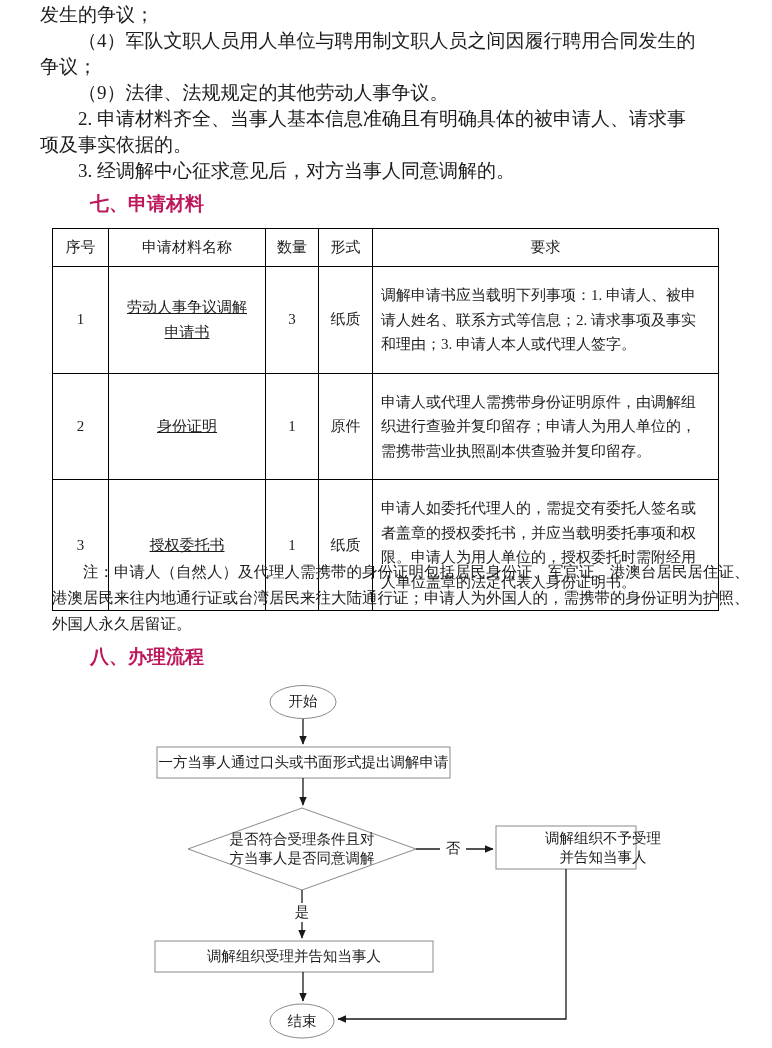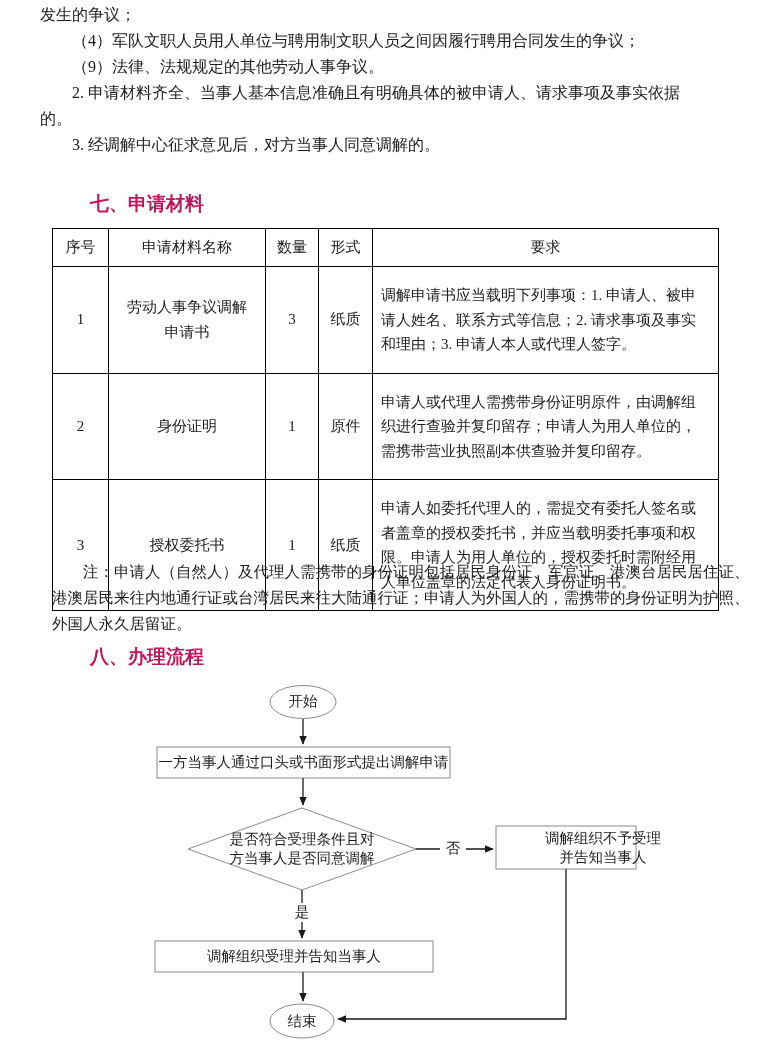--- a/index.html
+++ b/index.html
@@ -3,21 +3,21 @@
 <meta charset="utf-8">
 <style>
   html,body { margin:0; padding:0; background:#ffffff; }
   .page {
     position:relative; width:772px; height:1048px; background:#fff;
     font-family:"Liberation Serif","DejaVu Serif",serif; color:#1c1c1c;
     overflow:hidden;
   }
   
   .intro { position:absolute; top:2px; left:40px; width:662px;
-           font-size:16px; line-height:26px; }
+           font-size:19px; line-height:26px; }
   .intro p { margin:0; }
   .intro p.indent { text-indent:2em; }
 
   
   .sec-title { position:absolute; left:90px; margin:0;
                font-family:"Liberation Sans","DejaVu Sans",sans-serif;
                font-weight:bold; font-size:19px; color:#be185d; }
   .sec-title.s7 { top:191px; }
   .sec-title.s8 { top:644px; }
 
@@ -29,21 +29,21 @@
     padding:2px 6px; font-size:15px; box-sizing:border-box;
   }
   table.materials th {
     font-family:"Liberation Sans","DejaVu Sans",sans-serif;
     font-weight:normal; height:38px;
   }
   table.materials td.req { text-align:left; line-height:24.5px; padding:16px 8px;margin-left:32px; }
   tr.r1 td { height:90px; }
   tr.r2 td { height:92px; }
   tr.r3 td { height:97px; }
-  .name-wrap { max-width:126px; margin:8px auto; line-height:25px; }
+  .name-wrap { max-width:126px; margin:8px auto; line-height:25px;text-decoration:underline; }
 
   
   .note { position:absolute; top:547px; left:40px; width:700px; margin:12px;
           font-size:15.5px; line-height:26px; text-indent:2em; }
 
   
   .flow { position:absolute; top:680px; left:0; width:764px; height:368px; }
   .flow svg { position:absolute; top:0; left:0; }
   .fnode { position:absolute; text-align:center; font-size:14.5px; color:#1c1c1c; }
   .n-start  { left:270px; top:5px;   width:66px;  height:33px; line-height:33px; }

